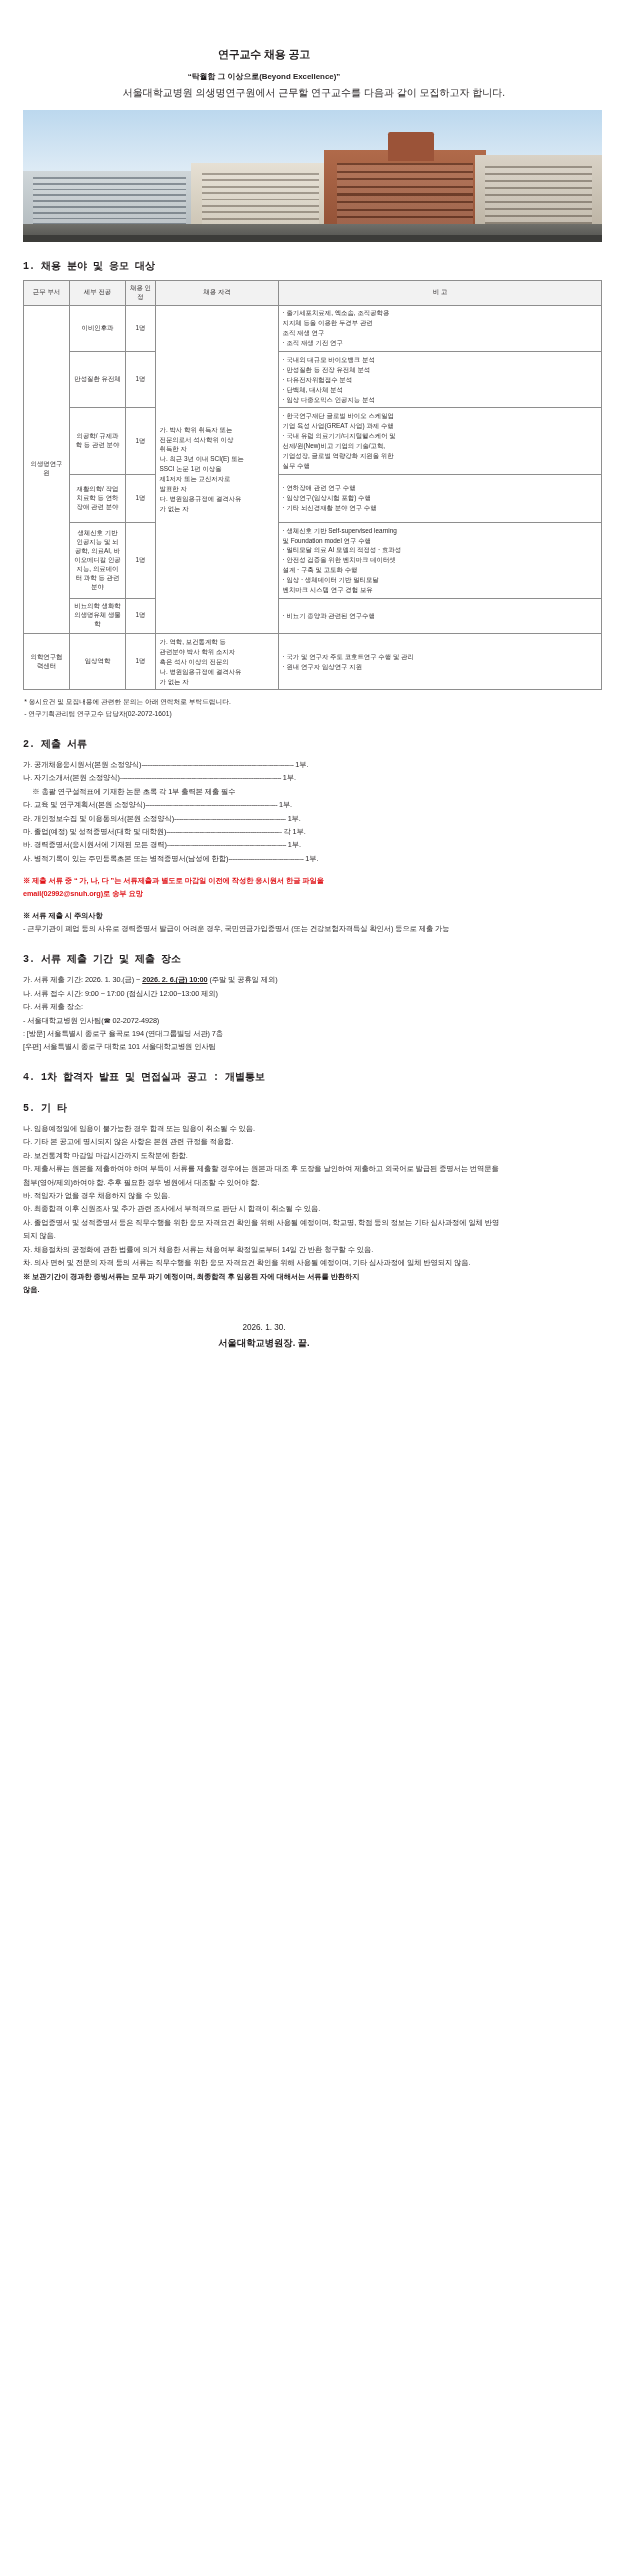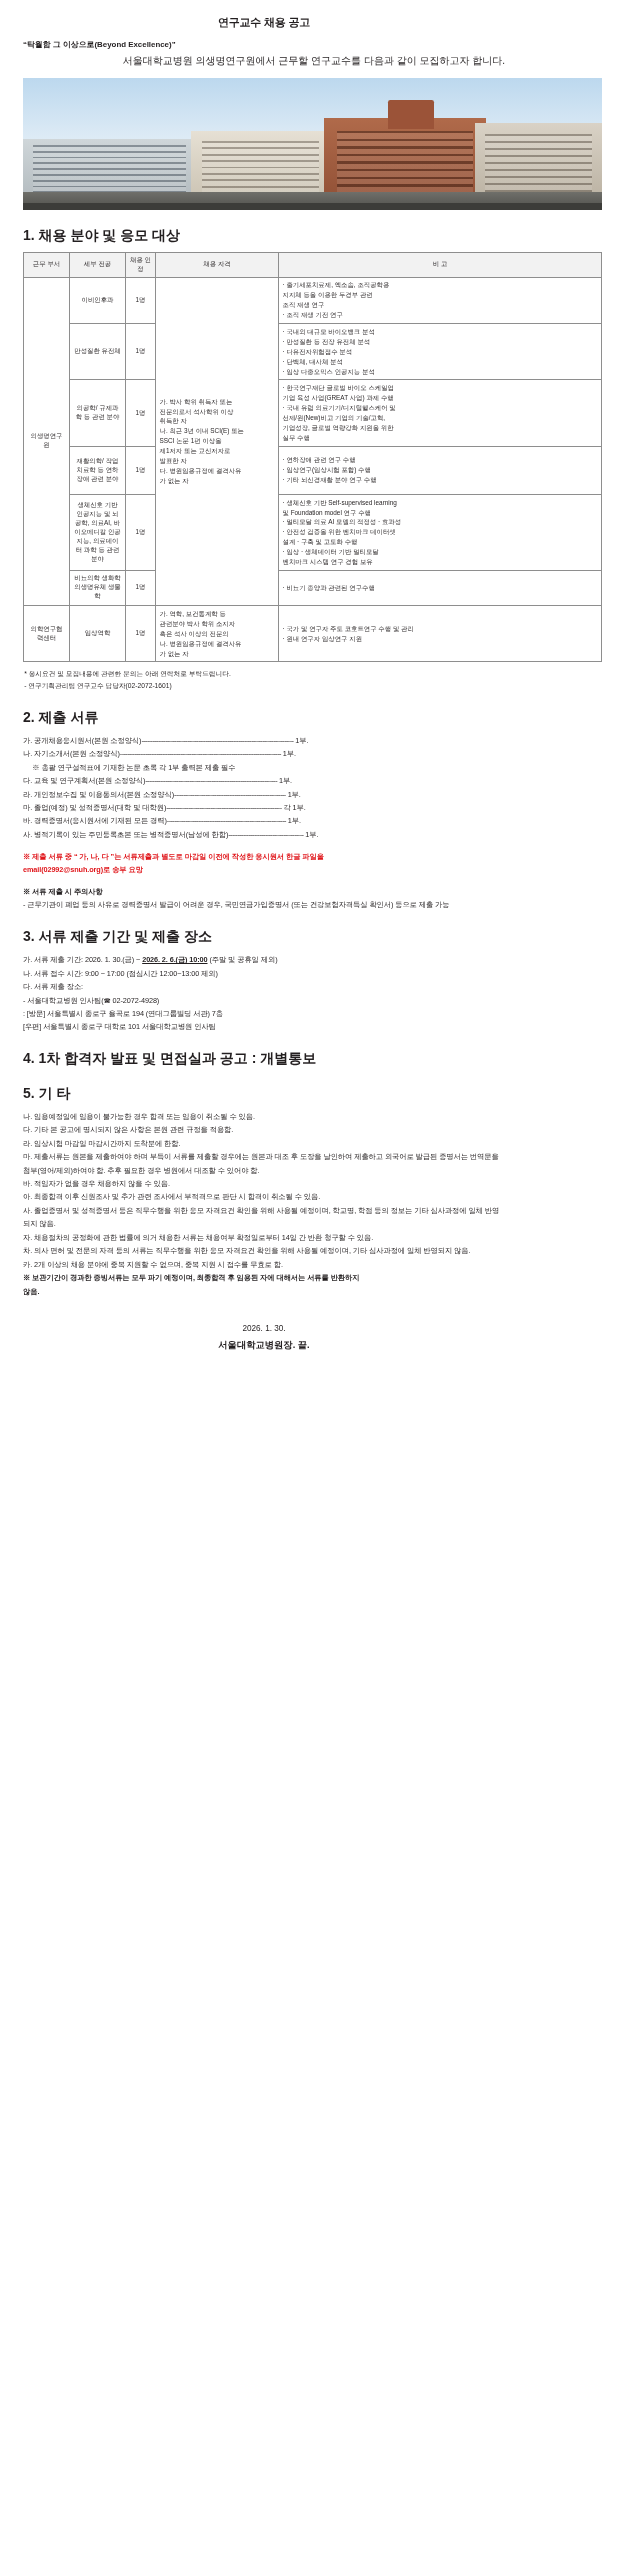--- a/index.html
+++ b/index.html
@@ -4,30 +4,30 @@
 <style>
   * { box-sizing: border-box; }
   body {
     margin: 0;
     padding: 0;
     width: 626px;
     background: #ffffff;
     font-family: "Liberation Sans", sans-serif;
     color: #231f20;
   }
-  .page { width: 528px; padding: 10.5px 23px 23px 23px; }
+  .page { width: 528px; padding: 10.5px 23px 23px 23px; margin-top: 32px; }
   .doc-title {
     text-align: center;
     font-size: 11px;
     font-weight: bold;
     margin: 4.7px 0 9.3px 0;
     letter-spacing: -0.2px;
   }
   .doc-sub1 {
-    text-align: left;
+    text-align: center;
     font-size: 7.9px;
     font-weight: bold;
     margin: 0 0 3.5px 0;
   }
   .doc-sub2 {
     text-align: right;
     font-size: 10px;
     margin: 0 0 10.5px 0;
   }
   .hero {
@@ -62,23 +62,24 @@
     background:#9b5338; border-radius: 2.3px 2.3px 0 0; }
   .hero .bldg-right { position:absolute; right:0; top:34%; width:22%; height:66%;
     background: linear-gradient(#d9d2c6, #b7ae9e); }
   .hero .bldg-right:before { content:""; position:absolute; left:8%; top:12%; width:84%; height:78%;
     background: repeating-linear-gradient(to bottom, rgba(80,70,60,.45) 0 1.8px, rgba(255,255,255,.1) 1.8px 7px); }
   .hero .ground { position:absolute; left:0; bottom:0; width:100%; height:14%;
     background: linear-gradient(#6f6f6a, #4f4f4b); }
   .hero .road { position:absolute; left:0; bottom:0; width:100%; height:6%; background:#3c3c39; }
 
   h2.sec {
-    font-size: 14px;
+    font-size: 10px;
     font-weight: bold;
     margin: 16.3px 0 7px 0;
+    font-family: Liberation Mono, monospace;
   }
   table.recruit {
     width: 579px;
     border-collapse: collapse;
     font-size: 6.4px;
     margin: 0 auto;
   }
   table.recruit th, table.recruit td {
     border: 0.6px solid #8e8e8e;
     padding: 2.9px 3.5px;
@@ -281,28 +282,27 @@
     <p class="line">    : [방문] 서울특별시 종로구 율곡로 194 (연대그룹빌딩 서관) 7층</p>
     <p class="line">      [우편] 서울특별시 종로구 대학로 101 서울대학교병원 인사팀</p>
   </div>
 
   <h2 class="sec">4. 1차 합격자 발표 및 면접실과 공고 : 개별통보</h2>
 
   <h2 class="sec">5. 기 타</h2>
   <div>
     <p class="line">나. 임용예정일에 임용이 불가능한 경우 합격 또는 임용이 취소될 수 있음.</p>
     <p class="line">다. 기타 본 공고에 명시되지 않은 사항은 본원 관련 규정을 적용함.</p>
-    <p class="line">라. 임상시험 마감일 마감시간까지 도착분에 한함.</p>
+    <p class="line">라. 보건통계학 마감일 마감시간까지 도착분에 한함.</p>
     <p class="line">마. 제출서류는 원본을 제출하여야 하며 부득이 서류를 제출할 경우에는 원본과 대조 후 도장을 날인하여 제출하고 외국어로 발급된 증명서는 번역문을 첨부(영어/제외)하여야 함. 추후 필요한 경우 병원에서 대조할 수 있어야 함.</p>
     <p class="line">바. 적임자가 없을 경우 채용하지 않을 수 있음.</p>
     <p class="line">아. 최종합격 이후 신원조사 및 추가 관련 조사에서 부적격으로 판단 시 합격이 취소될 수 있음.</p>
     <p class="line">사. 졸업증명서 및 성적증명서 등은 직무수행을 위한 응모 자격요건 확인을 위해 사용될 예정이며, 학교명, 학점 등의 정보는 기타 심사과정에 일체 반영되지 않음.</p>
     <p class="line">자. 채용절차의 공정화에 관한 법률에 의거 채용한 서류는 채용여부 확정일로부터 14일 간 반환 청구할 수 있음.</p>
     <p class="line">차. 의사 면허 및 전문의 자격 등의 서류는 직무수행을 위한 응모 자격요건 확인을 위해 사용될 예정이며, 기타 심사과정에 일체 반영되지 않음.</p>
-    <p class="line">카. 2개 이상의 채용 분야에 중복 지원할 수 없으며, 중복 지원 시 접수를 무효로 함.</p>
     <p class="line bold">※ 보관기간이 경과한 증빙서류는 모두 파기 예정이며, 최종합격 후 임용된 자에 대해서는 서류를 반환하지</p>
     <p class="line bold">    않음.</p>
   </div>
 
   <div class="footer">
     <div>2026. 1. 30.</div>
     <div class="big">서울대학교병원장.  끝.</div>
   </div>
 
 </div>

